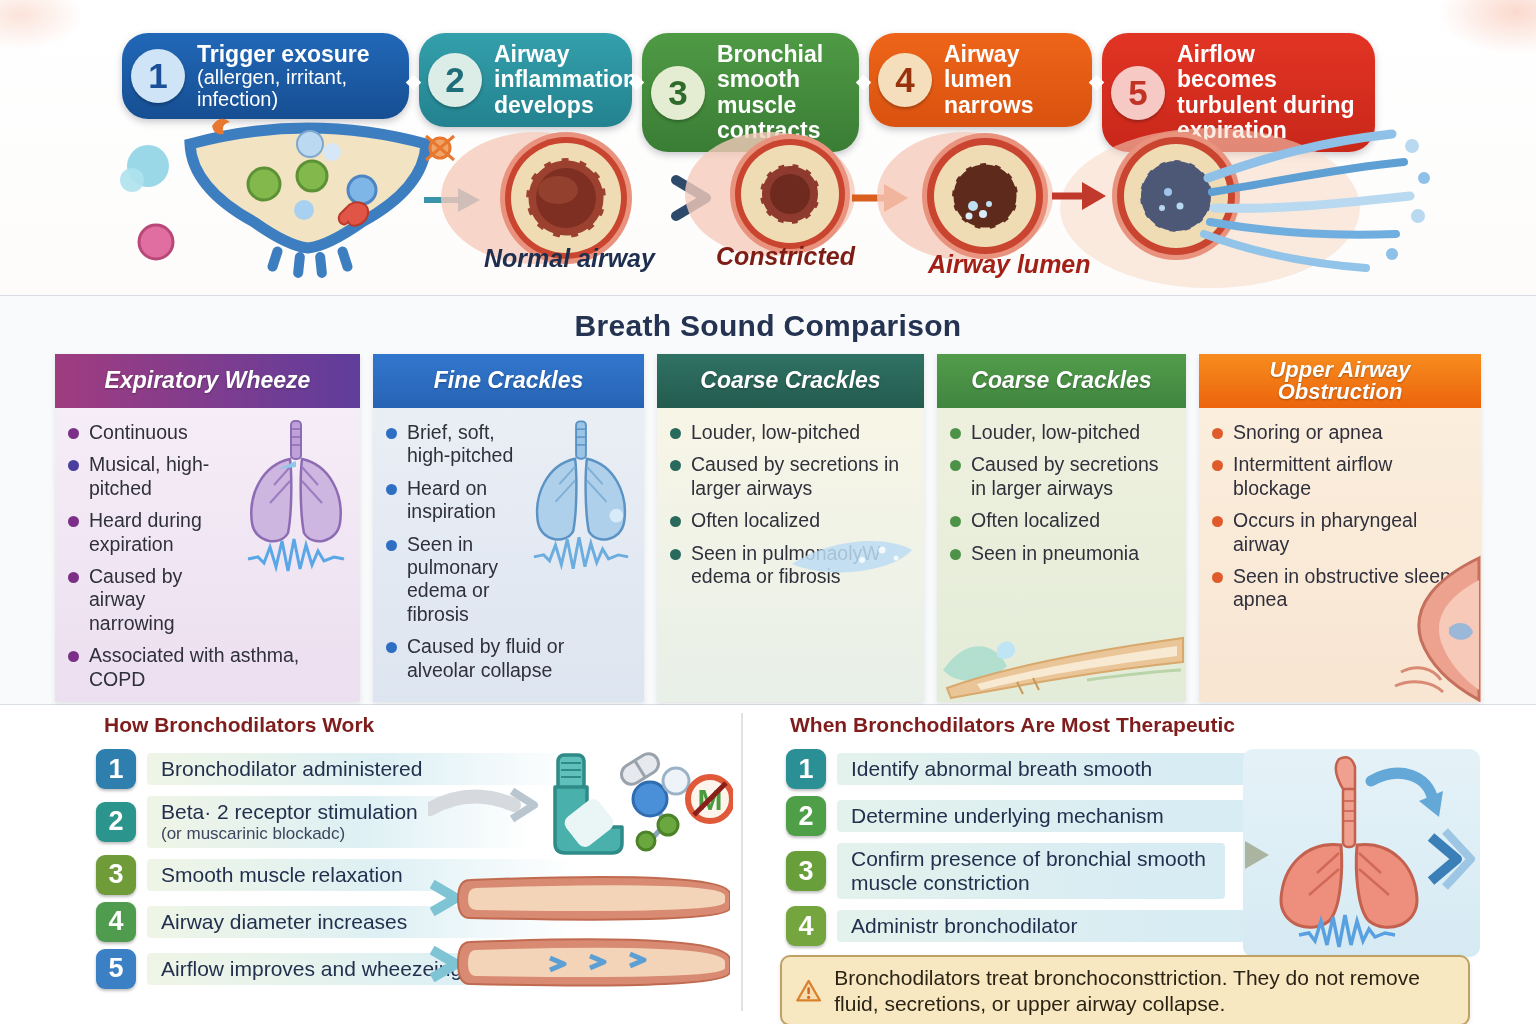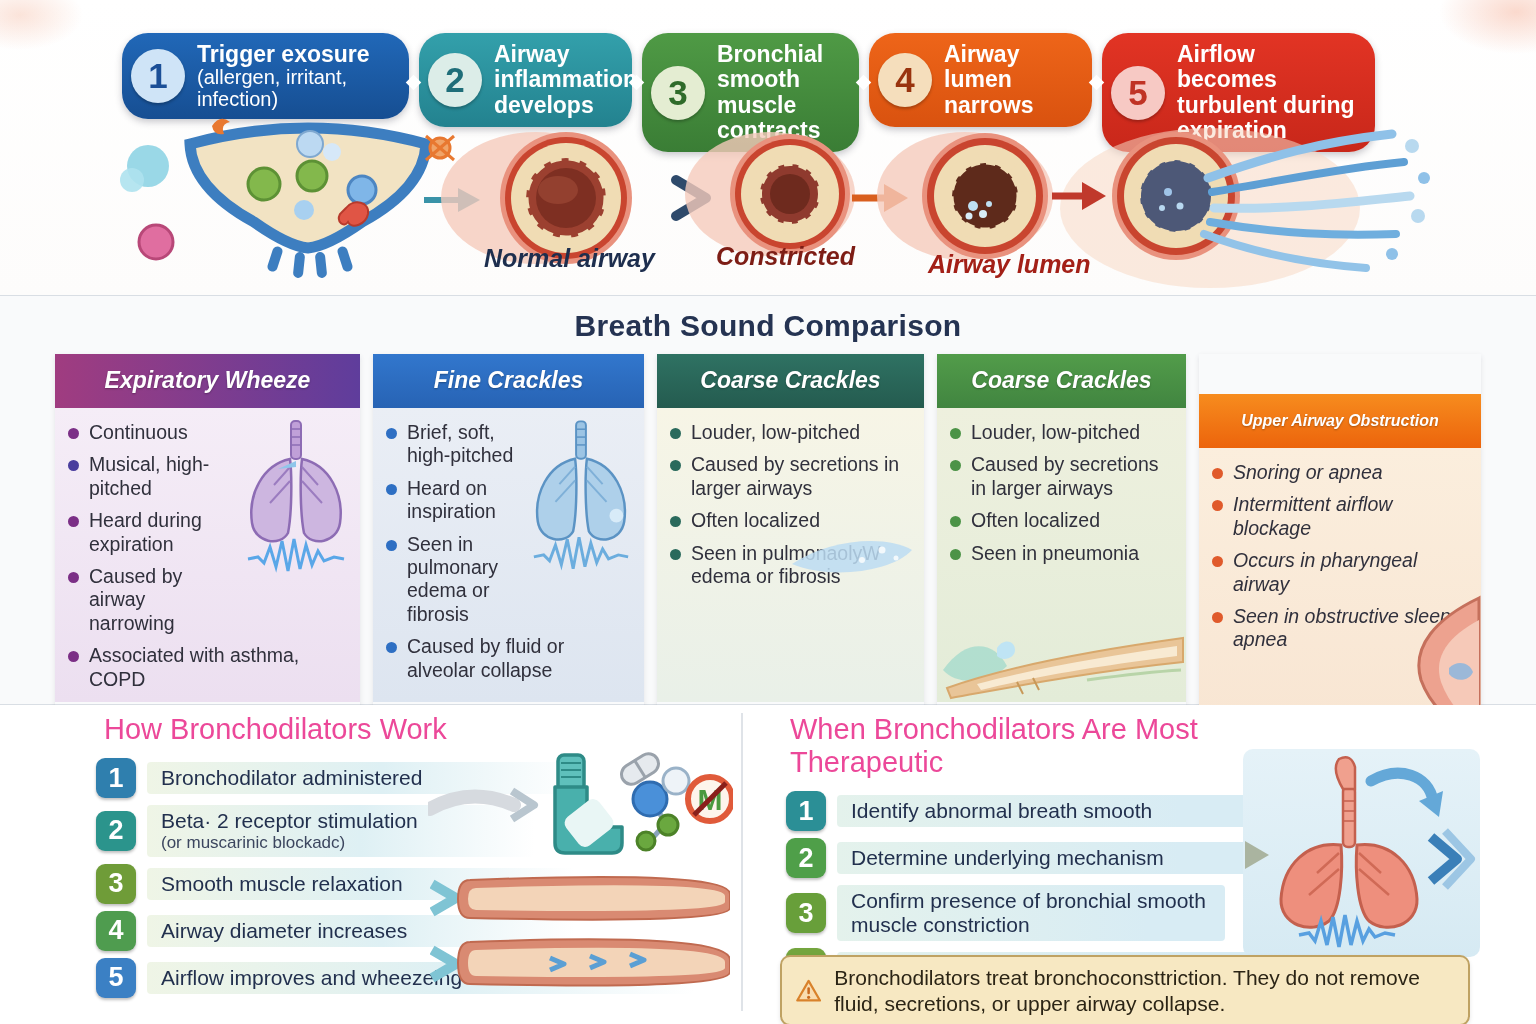--- a/index.html
+++ b/index.html
@@ -67,42 +67,42 @@
   .col4{flex:0 0 249px;} .col5{flex:1;}
   .col-header{
     min-height:50px;display:flex;align-items:center;justify-content:center;
     color:#fff;font-weight:bold;font-size:23px;text-align:center;line-height:1.02;
     padding:2px 8px;text-shadow:0 1px 2px rgba(0,0,0,.3);font-style:italic;
   }
   .col1 .col-header{background:linear-gradient(90deg,#a03c80,#5f3d9c);}
   .col2 .col-header{background:linear-gradient(180deg,#3277cd,#2763b4);}
   .col3 .col-header{background:linear-gradient(180deg,#2f7263,#245b4f);}
   .col4 .col-header{background:linear-gradient(180deg,#529c4a,#418540);}
-  .col5 .col-header{background:linear-gradient(180deg,#f78c1e,#ec640c);font-size:16px;margin-top:40px;}
+  .col5 .col-header{background:linear-gradient(180deg,#f78c1e,#ec640c);font-size:22px;}
   .col-body{height:273px;padding:13px 10px 8px 13px;position:relative;overflow:hidden;}
   .col1 .col-body{background:linear-gradient(180deg,#f5edf7,#ecdff0);}
   .col2 .col-body{background:linear-gradient(180deg,#eaeef5,#dde5f0);}
   .col3 .col-body{background:linear-gradient(180deg,#f7f5e6,#e9f0e8);}
   .col4 .col-body{background:linear-gradient(180deg,#eef0de,#e3ecd8);}
-  .col5 .col-body{background:linear-gradient(180deg,#fbeedd,#f8e5d2);font-style:italic;}
+  .col5 .col-body{background:linear-gradient(180deg,#fbeedd,#f8e5d2);}
   .bullets{list-style:none;margin:0;padding:0;}
   .bullets li{display:flex;gap:10px;font-size:19.5px;color:#30303c;margin-bottom:9px;line-height:1.2;}
   .dot{width:11px;height:11px;border-radius:50%;flex:none;margin-top:7px;}
   .col1 .dot{background:#7b2f86;}
   .col2 .dot{background:#2e6fc3;}
   .col3 .dot{background:#2a6a5c;}
   .col4 .dot{background:#4c9347;}
   .col5 .dot{background:#e05a2b;}
   .float-illus{float:right;margin:-4px -2px 4px 6px;}
   .abs-illus{position:absolute;}
 
   
   .bottom{position:absolute;left:0;top:705px;width:1536px;height:319px;background:#fff;}
   .v-divider{position:absolute;left:741px;top:8px;width:2px;height:298px;background:#dfe3e8;}
-  .panel-title{font-size:29px;font-weight:normal;color:#ec4899;}
+  .panel-title{font-size:21px;font-weight:bold;color:#7f1d1d;}
   .panel-left{position:absolute;left:96px;top:8px;width:644px;}
   .panel-left .panel-title{margin:0 0 12px 8px;}
   .panel-right{position:absolute;left:786px;top:8px;width:480px;}
   .panel-right .panel-title{margin:0 0 12px 4px;}
   .brow{display:flex;align-items:center;margin-bottom:7px;}
   .chip{
     width:40px;height:40px;border-radius:9px;flex:none;color:#fff;font-weight:bold;
     font-size:27px;display:flex;align-items:center;justify-content:center;
     box-shadow:0 2px 3px rgba(0,0,0,.25);
   }

